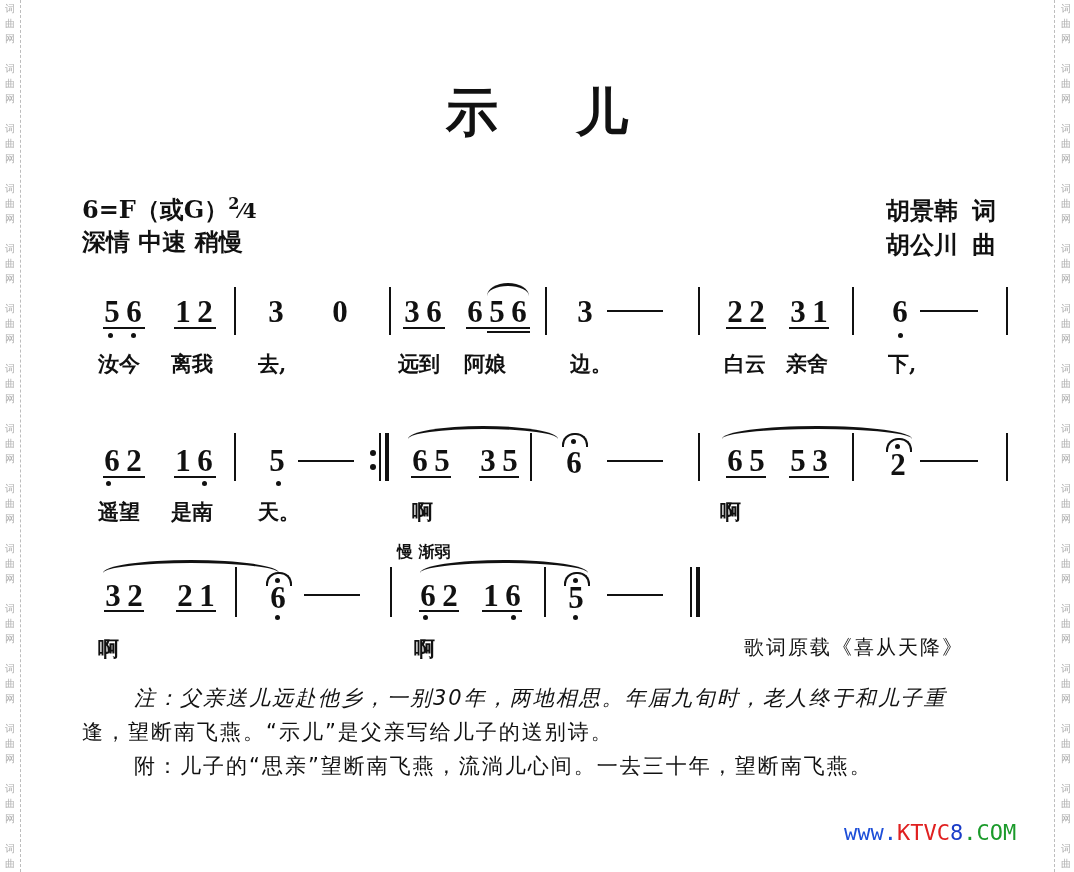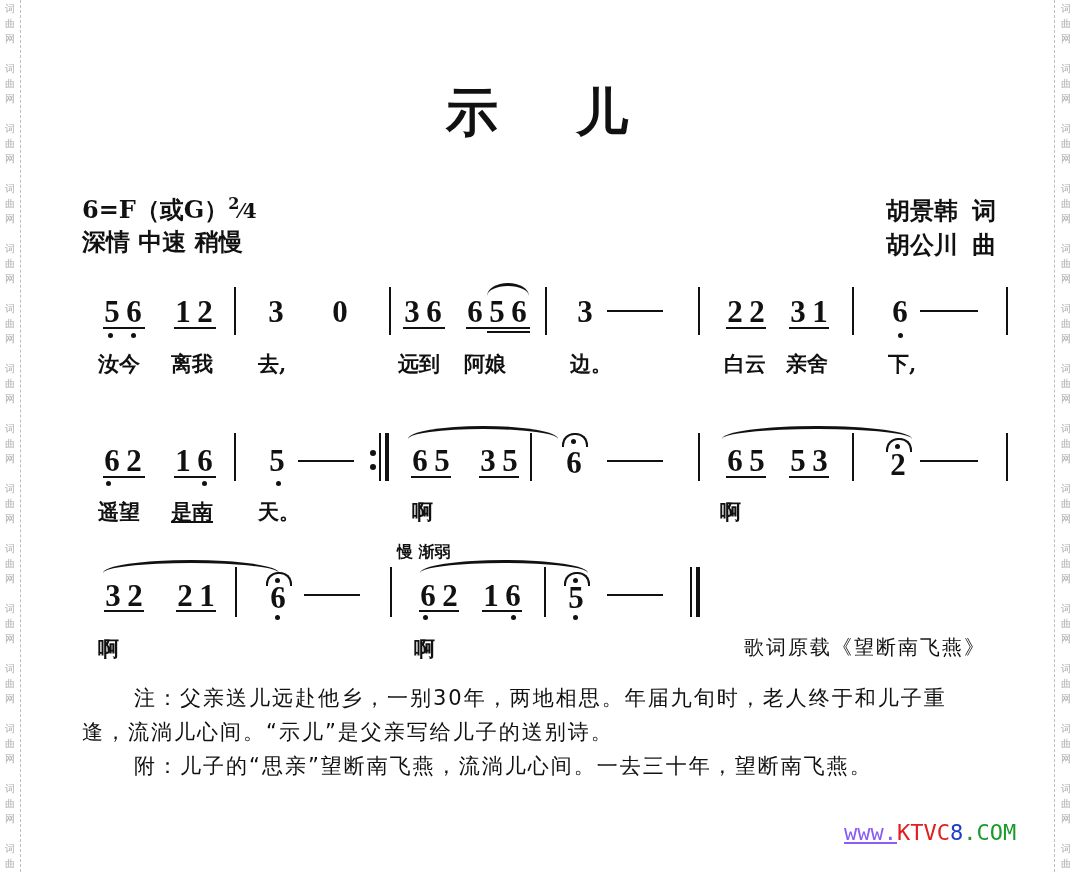--- a/index.html
+++ b/index.html
@@ -247,21 +247,21 @@
   <div class="n" style="left:810px; top:445px;">3</div>
   <div class="u" style="left:789px; top:476px; width:40px;"></div>
   <div class="bar" style="left:852px; top:433px; height:48px;"></div>
   <div class="ferm" style="left:886px; top:438px;"></div>
   <div class="ferm-dot" style="left:895px; top:444px;"></div>
   <div class="n" style="left:888px; top:449px;">2</div>
   <div class="dash-line" style="left:920px; top:460px; width:58px;"></div>
   <div class="bar" style="left:1006px; top:433px; height:48px;"></div>
 
   <div class="lyr" style="left:98px; top:500px;">遥望</div>
-  <div class="lyr" style="left:171px; top:500px;text-decoration:underline;">是南</div>
+  <div class="lyr" style="left:171px; top:500px;">是南</div>
   <div class="lyr" style="left:258px; top:500px;">天。</div>
   <div class="lyr" style="left:412px; top:500px;">啊</div>
   <div class="lyr" style="left:720px; top:500px;">啊</div>
 </div>
 
 <div>
   <div class="slur" style="left:103px; top:560px; width:176px;"></div>
   <div class="n" style="left:103px; top:580px;">3</div>
   <div class="n" style="left:125px; top:580px;">2</div>
   <div class="u" style="left:104px; top:610px; width:40px;"></div>
@@ -292,21 +292,21 @@
   <div class="n" style="left:566px; top:582px;">5</div>
   <div class="dot" style="left:573px; top:615px;"></div>
   <div class="dash-line" style="left:607px; top:594px; width:56px;"></div>
   <div class="bar" style="left:690px; top:567px; height:50px;"></div>
   <div class="bar" style="left:696px; top:567px; height:50px; width:4px;"></div>
 
   <div class="lyr" style="left:98px; top:637px;">啊</div>
   <div class="lyr" style="left:414px; top:637px;">啊</div>
 </div>
 
-<div class="abs source" style="left:744px; top:634px;">歌词原载《望断南飞燕》</div>
-
-<div class="note-text" style="left:134px; top:681px;">注：父亲送儿远赴他乡，一别30年，两地相思。年届九旬时，老人终于和儿子重</div>
-<div class="note-text" style="left:82px; top:715px;">逢，流淌儿心间。“示儿”是父亲写给儿子的送别诗。</div>
+<div class="abs source" style="left:744px; top:634px;">歌词原载《喜从天降》</div>
+
+<div class="note-text" style="left:134px; top:681px;font-style:italic;">注：父亲送儿远赴他乡，一别30年，两地相思。年届九旬时，老人终于和儿子重</div>
+<div class="note-text" style="left:82px; top:715px;">逢，望断南飞燕。“示儿”是父亲写给儿子的送别诗。</div>
 <div class="note-text" style="left:134px; top:749px;">附：儿子的“思亲”望断南飞燕，流淌儿心间。一去三十年，望断南飞燕。</div>
 
 <div class="abs logo" style="left:844px; top:820px;">
-  <span id="logo-www" style="color: #8b5cf6; text-decoration: underline;">www.</span><span id="logo-ktv" style="color: rgb(224, 32, 32);">KTV</span><span id="logo-c" style="color: rgb(224, 32, 32);">C</span><span id="logo-8" style="color: rgb(26, 60, 200);">8</span><span id="logo-com" style="color: rgb(26, 154, 42);">.COM</span>
+  <span id="logo-www" style="color: #1d4ed8;">www.</span><span id="logo-ktv" style="color: rgb(224, 32, 32);">KTV</span><span id="logo-c" style="color: rgb(224, 32, 32);">C</span><span id="logo-8" style="color: rgb(26, 60, 200);">8</span><span id="logo-com" style="color: rgb(26, 154, 42);">.COM</span>
 </div>
 
 </body></html>

